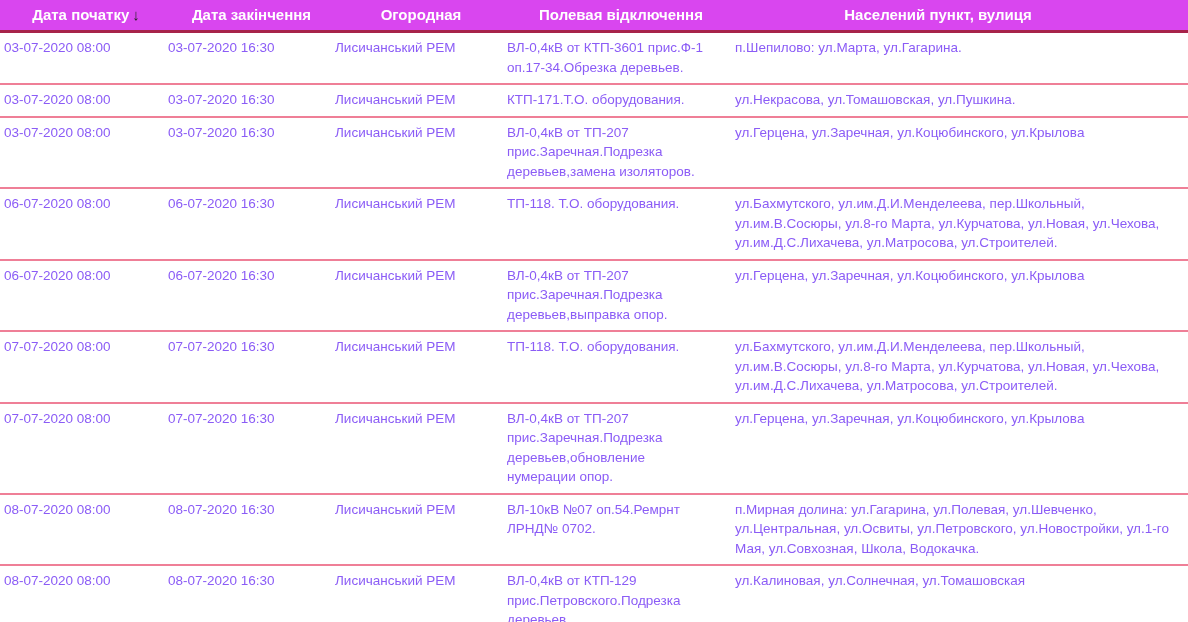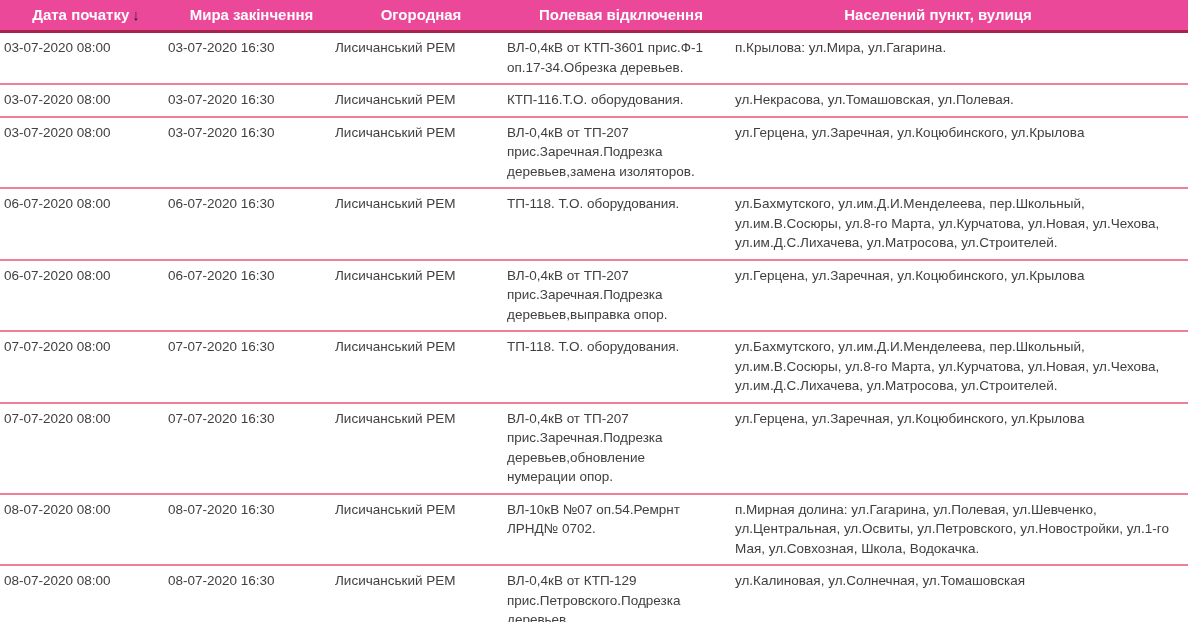--- a/index.html
+++ b/index.html
@@ -8,42 +8,42 @@
     background: #ffffff;
     width: 1188px;
     font-family: "Liberation Sans", "DejaVu Sans", sans-serif;
   }
   table.outages {
     width: 1188px;
     border-collapse: collapse;
     table-layout: fixed;
   }
   thead th {
-    background: #ec4899;
+    background: #d946ef;
     color: #ffffff;
     font-size: 15px;
     font-weight: bold;
     text-align: center;
     padding: 6px 4px 7px 12px;
     border-bottom: 3px solid #a7234a;
     cursor: pointer;
     user-select: none;
   }
   thead th:last-child {
     padding-right: 55px;
   }
   .sort-arrow {
     color: #222222;
     font-size: 15px;
     margin-left: 3px;
     font-weight: bold;
   }
   tbody td {
     font-size: 13.5px;
-    color: #404040;
+    color: #8b5cf6;
     line-height: 19.5px;
     padding: 5px 10px 6px 4px;
     vertical-align: top;
     white-space: pre-line;
     overflow: hidden;
   }
   tbody tr:not(:first-child) td {
     border-top: 2px solid #ef7f97;
   }
 </style>
@@ -57,48 +57,48 @@
     <col style="width:172px">
     <col style="width:228px">
     <col style="width:457px">
   </colgroup>
   <thead>
     <tr>
       <th>
         <span>Дата початку</span><span class="sort-arrow">↓</span>
       </th>
       <th>
-        <span>Мира закінчення</span>
+        <span>Дата закінчення</span>
       </th>
       <th>
         <span>Огородная</span>
       </th>
       <th>
         <span>Полевая відключення</span>
       </th>
       <th>
         <span>Населений пункт, вулиця</span>
       </th>
     </tr>
   </thead>
   <tbody>
       <tr>
         <td>03-07-2020 08:00</td>
         <td>03-07-2020 16:30</td>
         <td>Лисичанський РЕМ</td>
         <td>ВЛ-0,4кВ от КТП-3601 прис.Ф-1
 оп.17-34.Обрезка деревьев.</td>
-        <td>п.Крылова: ул.Мира, ул.Гагарина.</td>
+        <td>п.Шепилово: ул.Марта, ул.Гагарина.</td>
       </tr>
       <tr>
         <td>03-07-2020 08:00</td>
         <td>03-07-2020 16:30</td>
         <td>Лисичанський РЕМ</td>
-        <td>КТП-116.Т.О. оборудования.</td>
-        <td>ул.Некрасова, ул.Томашовская, ул.Полевая.</td>
+        <td>КТП-171.Т.О. оборудования.</td>
+        <td>ул.Некрасова, ул.Томашовская, ул.Пушкина.</td>
       </tr>
       <tr>
         <td>03-07-2020 08:00</td>
         <td>03-07-2020 16:30</td>
         <td>Лисичанський РЕМ</td>
         <td>ВЛ-0,4кВ от ТП-207
 прис.Заречная.Подрезка
 деревьев,замена изоляторов.</td>
         <td>ул.Герцена, ул.Заречная, ул.Коцюбинского, ул.Крылова</td>
       </tr>

